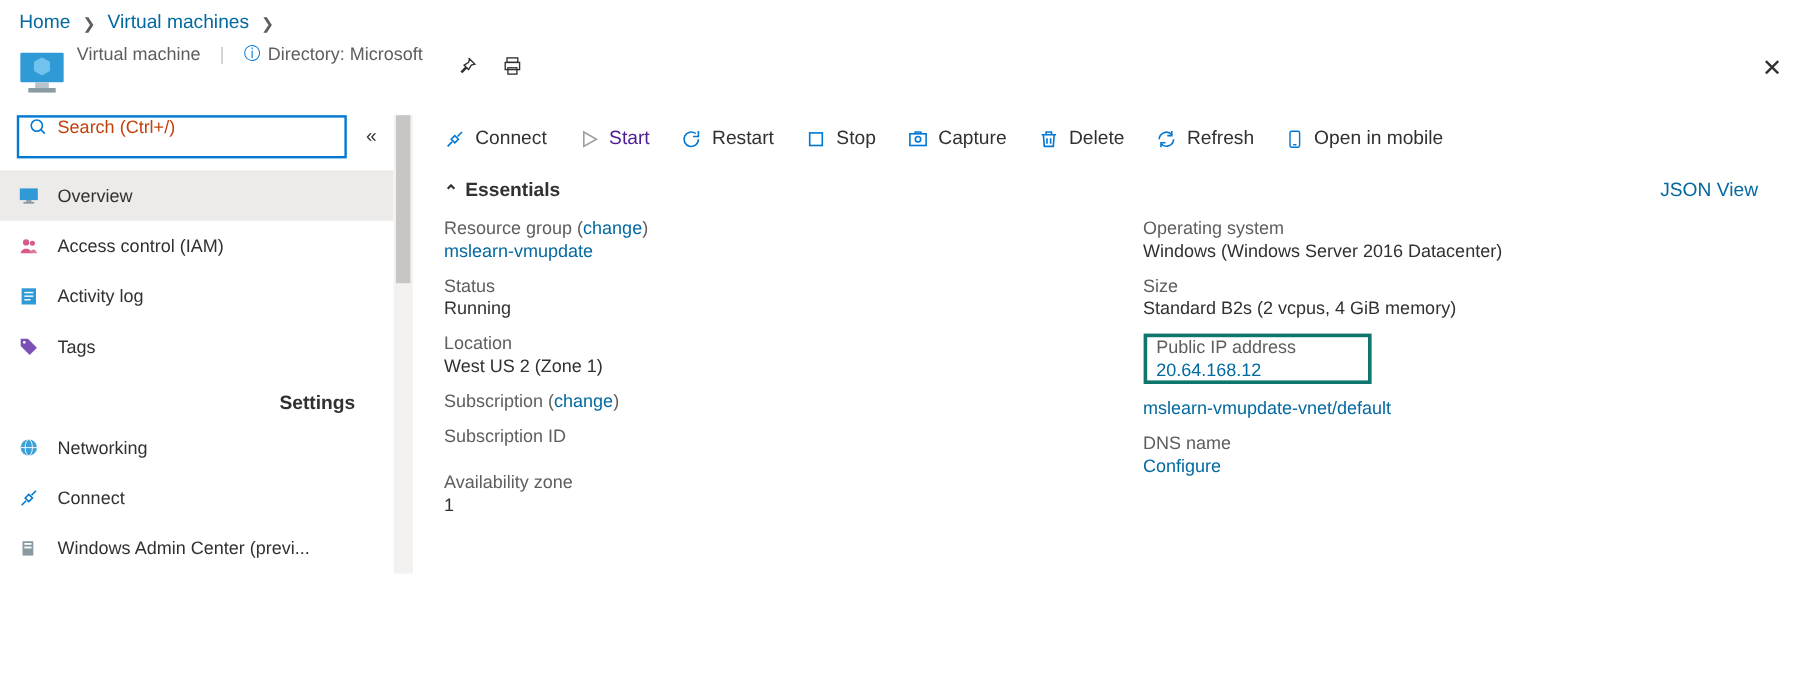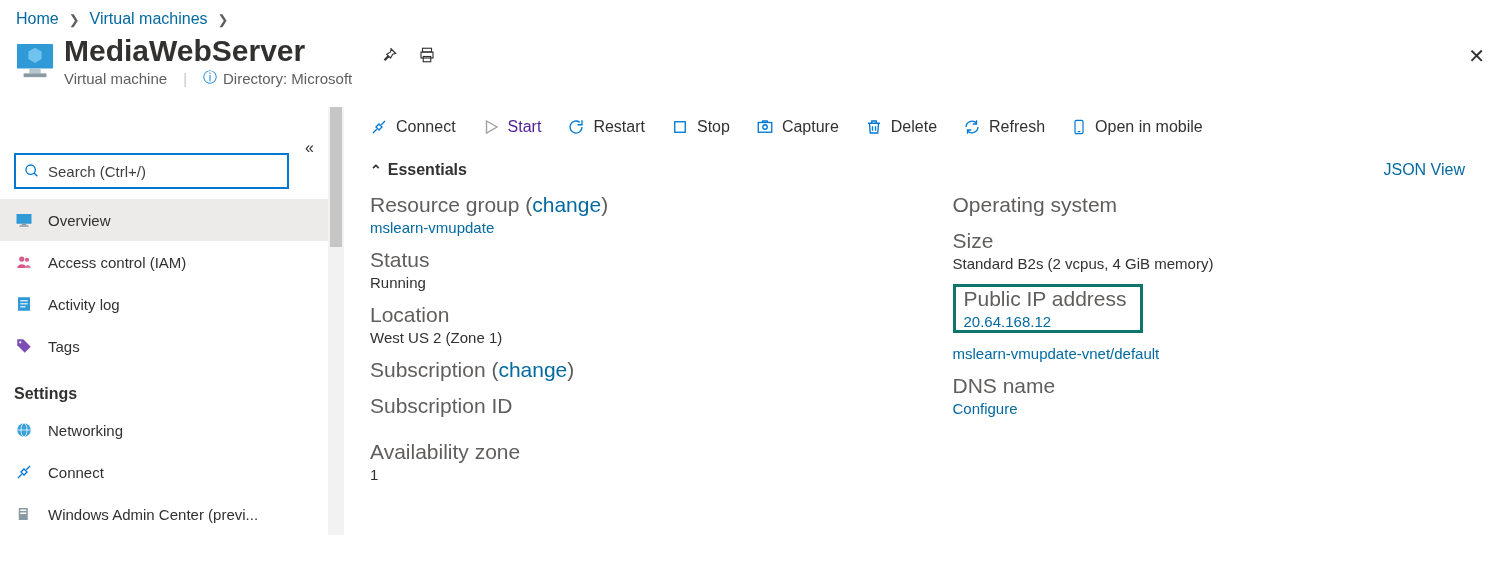--- a/index.html
+++ b/index.html
@@ -22,45 +22,45 @@
 
   
   .body { display: flex; margin-top: 16px; }
 
   
   .sidebar { width: 344px; flex-shrink: 0; display: flex; }
   .sidebar-inner { width: 328px; }
   .sidebar-scrolltrack { width: 16px; background: #f3f2f1; position: relative; }
   .sidebar-thumb { position: absolute; top: 0; left: 2px; width: 12px; height: 140px; background: #c8c6c4; }
   .search-row { display: flex; align-items: center; padding: 0 14px 10px 14px; }
-  .search-box { flex: 1; border: 2px solid #0078d4; height: 36px; display: flex; align-items: center; padding: 0 8px; font-size: 15px; color: #404040; margin-top: 46px; }
+  .search-box { flex: 1; border: 2px solid #0078d4; height: 36px; display: flex; align-items: flex-start; padding: 0 8px; font-size: 15px; color: #c2410c; }
   .search-box svg { flex-shrink: 0; margin-right: 8px; }
   .collapse-btn { margin-left: 16px; font-size: 16px; color: #323130; cursor: pointer; }
   .side-item { display: flex; align-items: center; height: 42px; padding: 0 14px; font-size: 15px; color: #323130; cursor: pointer; gap: 14px; }
   .side-item.active { background: #edebe9; }
   .side-item .icon { width: 20px; height: 20px; flex-shrink: 0; display: flex; align-items: center; justify-content: center; }
-  .side-group { padding: 18px 14px 6px 14px; font-size: 16px; font-weight: 600; color: #323130; }
+  .side-group { padding: 18px 32px 6px 14px; font-size: 16px; font-weight: 600; color: #323130; text-align: right; }
   .truncate { white-space: nowrap; overflow: hidden; text-overflow: ellipsis; }
 
   
   .main { flex: 1; padding-left: 26px; padding-right: 16px; }
   .toolbar { display: flex; align-items: center; gap: 26px; height: 40px; }
   .tool-btn { display: flex; align-items: center; gap: 8px; font-size: 16px; color: #323130; cursor: pointer; }
   .tool-btn.disabled { color: #4c1d95; cursor: default; }
   .tool-btn.disabled svg { color: #a19f9d; }
   .tool-btn svg { color: #0078d4; }
 
   .essentials-header { display: flex; align-items: center; margin-top: 14px; }
   .essentials-toggle { display: flex; align-items: center; gap: 6px; font-size: 16px; font-weight: 600; cursor: pointer; }
   .json-view { margin-left: auto; margin-right: 30px; }
 
   .essentials-grid { display: flex; margin-top: 14px; gap: 40px; }
   .col { flex: 1; max-width: 560px; }
   .field { margin-bottom: 12px; }
-  .field-label { font-size: 21px; color: #605e5c; }
+  .field-label { font-size: 15px; color: #605e5c; }
   .field-value { font-size: 15px; color: #323130; margin-top: 2px; }
   .highlight { border: 3px solid #0f766e; padding: 0 8px; display: inline-block; min-width: 190px; }
 
   .info-icon { color: #0078d4; font-size: 14px; }
 </style>
 </head>
 <body>
 
 <div class="breadcrumb">
   <a class="link">Home</a>
@@ -72,21 +72,20 @@
 <div class="header">
   <div class="header-icon">
     <svg viewBox="0 0 40 44" width="38" height="42">
       <rect x="1" y="4" width="38" height="26" rx="1" fill="#2f9ad6"></rect>
       <rect x="14" y="30" width="12" height="5" fill="#b7c4cc"></rect>
       <rect x="8" y="35" width="24" height="4" fill="#8a9aa3"></rect>
       <polygon points="20,8 27,12 27,20 20,24 13,20 13,12" fill="#6fc3ee"></polygon>
     </svg>
   </div>
   <div class="header-title-block">
-    <div class="header-title">MediaWebServer</div>
     <div class="header-subtitle">
       <span>Virtual machine</span>
       <span class="bar">|</span>
       <span style="display:flex;align-items:center;gap:6px;">
         <span class="info-icon">ⓘ</span>
         <span>Directory: Microsoft</span>
       </span>
     </div>
   </div>
   <div class="header-actions-top">
@@ -291,20 +290,21 @@
         </div>
         <div class="field" style="margin-top:22px;">
           <div class="field-label">Availability zone</div>
           <div class="field-value">1</div>
         </div>
       </div>
 
       <div class="col">
         <div class="field">
           <div class="field-label">Operating system</div>
+          <div class="field-value">Windows (Windows Server 2016 Datacenter)</div>
         </div>
         <div class="field">
           <div class="field-label">Size</div>
           <div class="field-value">Standard B2s (2 vcpus, 4 GiB memory)</div>
         </div>
         <div class="field">
           <div class="highlight">
             <div class="field-label">Public IP address</div>
             <div class="field-value"><a class="link">20.64.168.12</a></div>
           </div>

